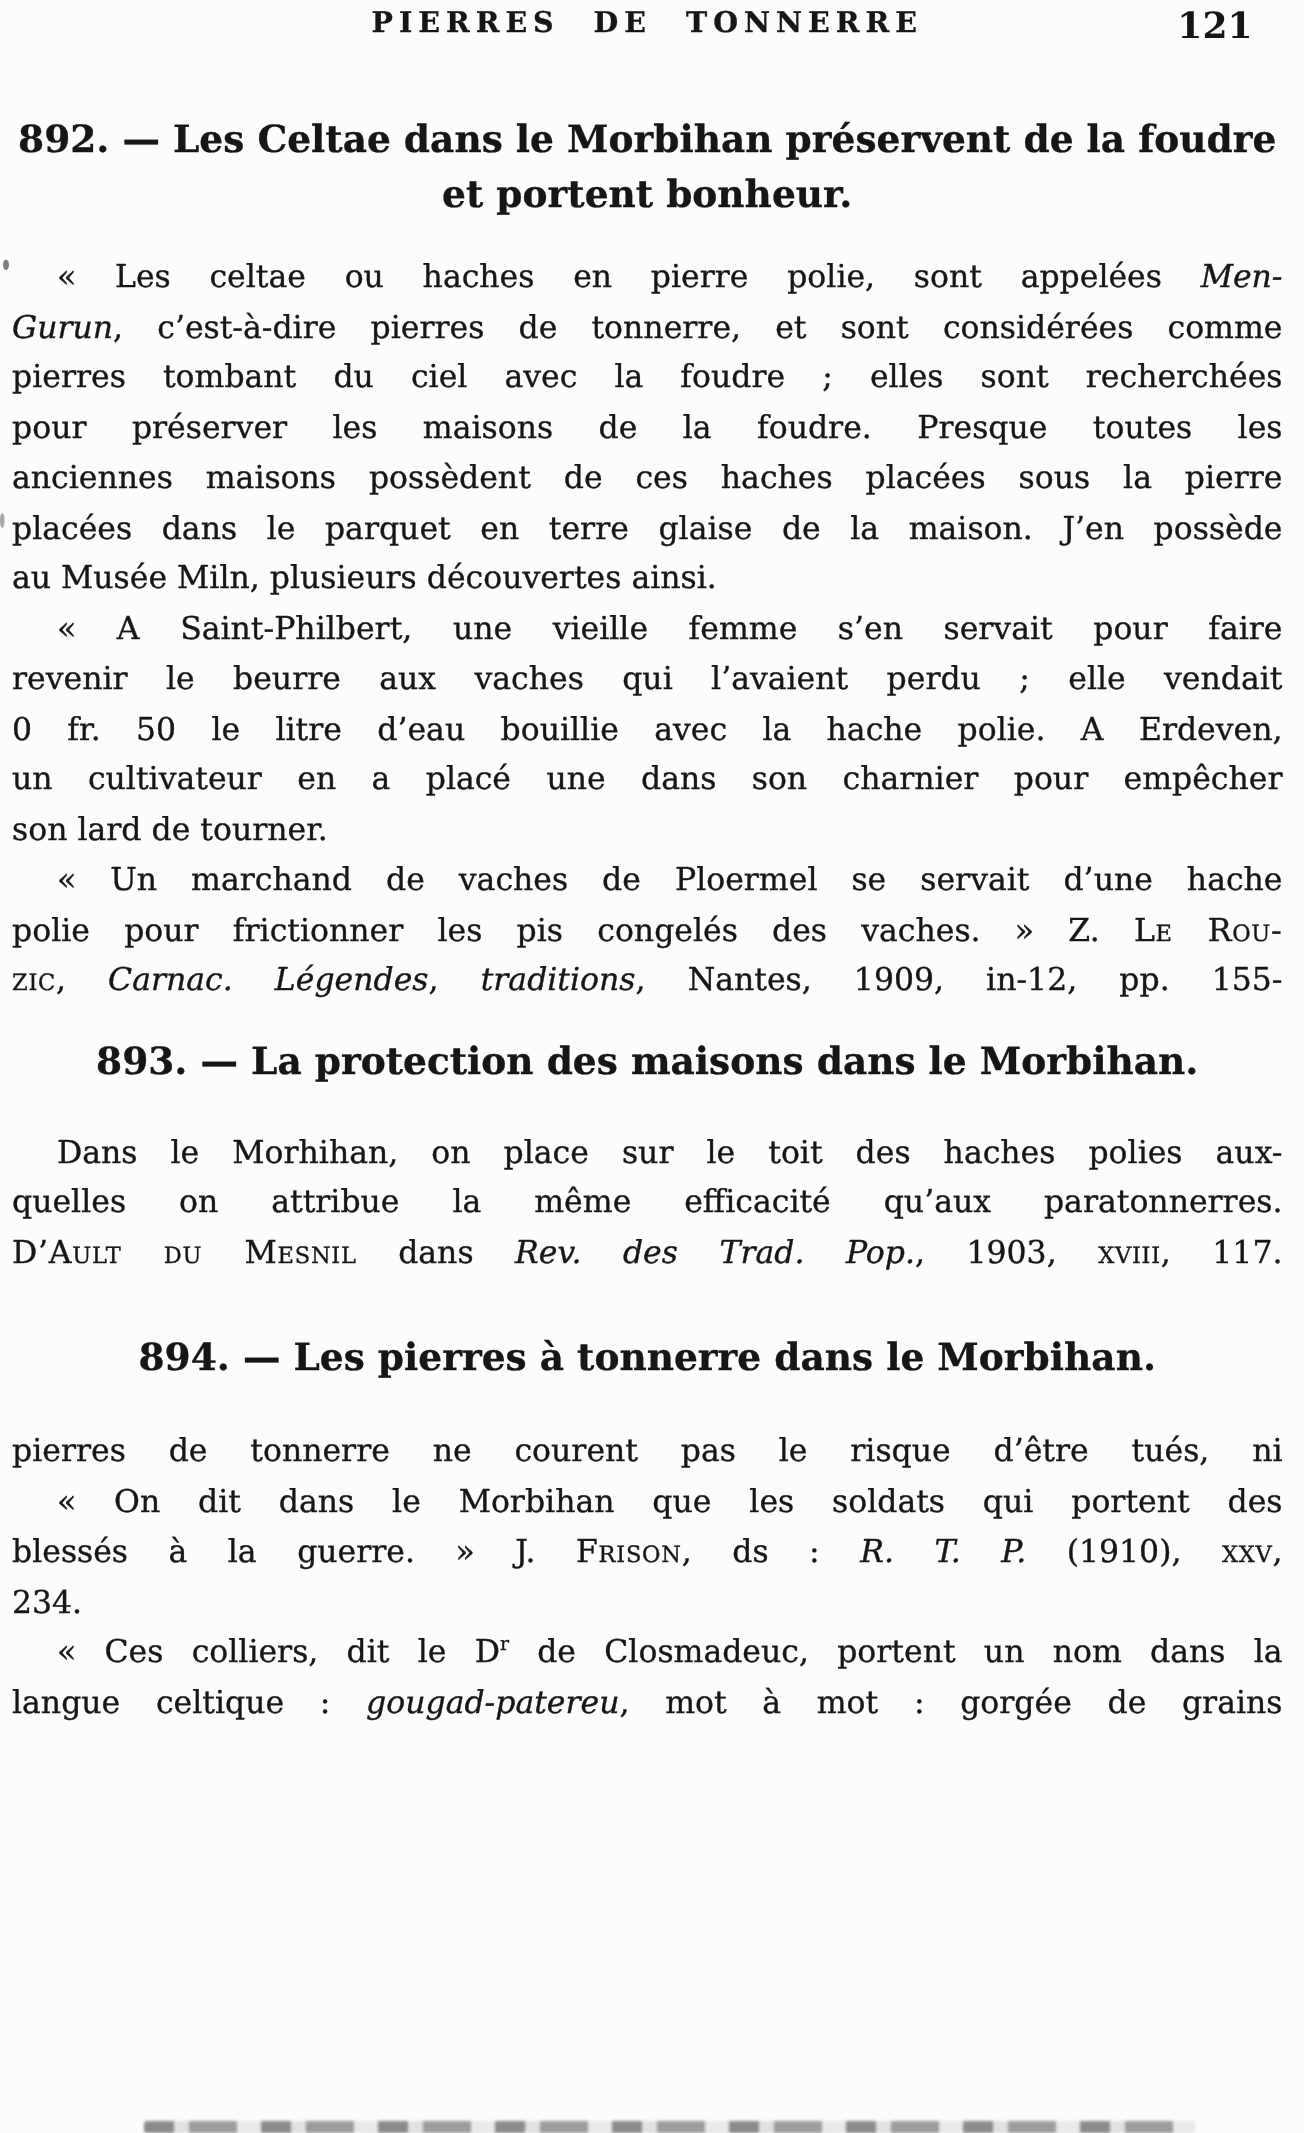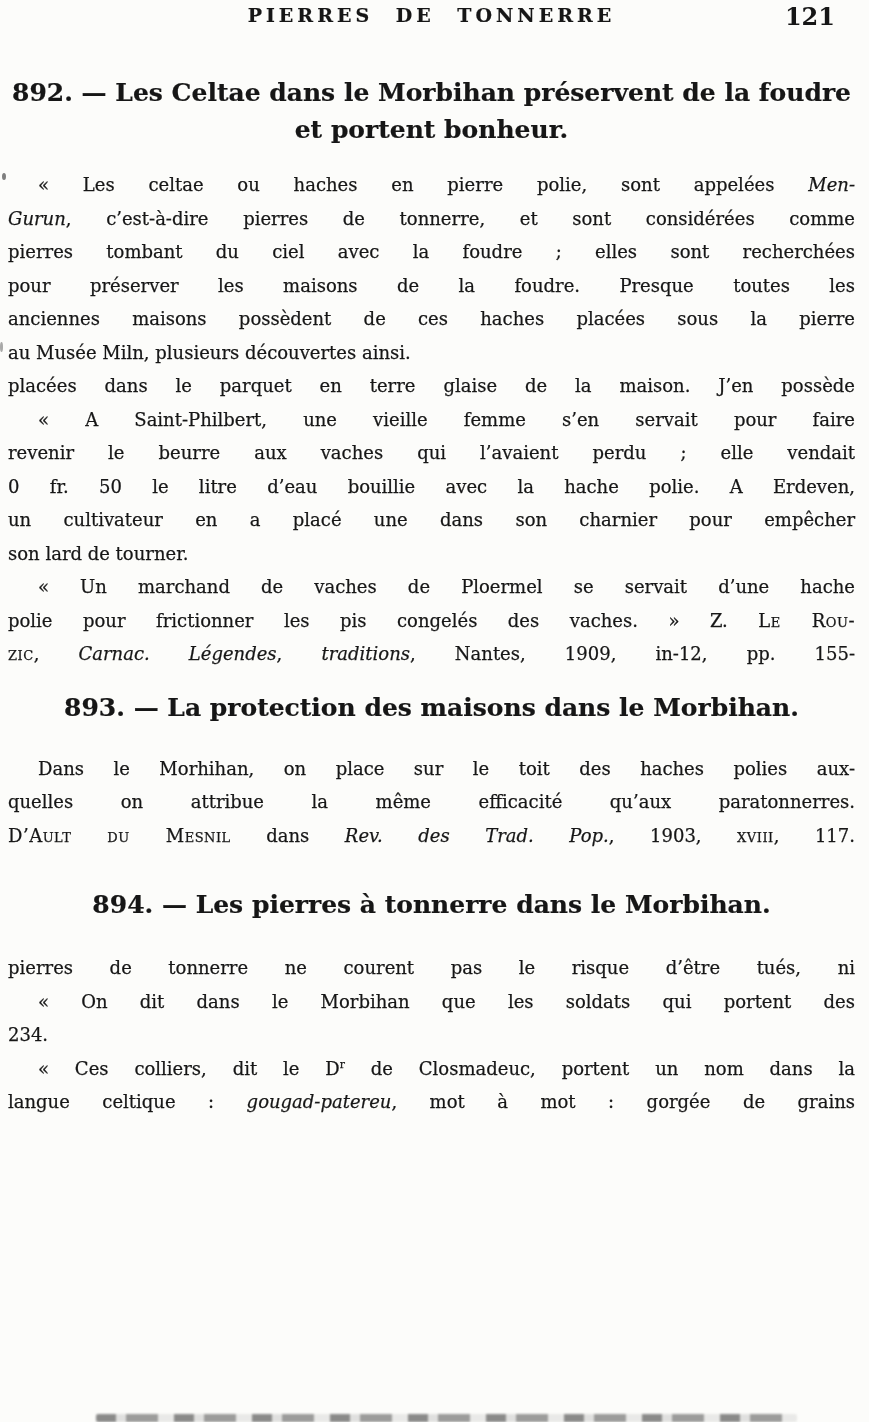--- a/index.html
+++ b/index.html
@@ -46,21 +46,21 @@
     line-height: 37px;
     margin: 0;
     -webkit-text-stroke: 0.2px #111;
   }
   .section:nth-of-type(1) .section-heading { margin: 42px 0 20px; }
   .section:nth-of-type(2) .section-heading { margin: 18px 0 26px; }
   .section:nth-of-type(3) .section-heading { margin: 34px 0 28px; }
   .section:nth-of-type(4) .section-heading { margin: 6px 0 32px; }
   .paragraph { margin: 0; }
   .line {
-    font-size: 18px;
+    font-size: 21px;
     line-height: 33.5px;
     white-space: nowrap;
     -webkit-text-stroke: 0.25px #1c1c1c;
   }
   .line.just {
     white-space: normal;
     text-align: justify;
     text-align-last: justify;
   }
   .line.indent { text-indent: 30px; }
@@ -102,22 +102,22 @@
 
   <main id="content">
       <section class="section">
         <h2 class="section-heading">892. — Les Celtae dans le Morbihan préservent de la foudre<br>et portent bonheur.</h2>
         <div class="paragraph">
           <div class="line just indent"><span>« Les celtae ou haches en pierre polie, sont appelées </span><span class="it">Men-</span></div>
           <div class="line just"><span class="it">Gurun</span><span>, c’est-à-dire pierres de tonnerre, et sont considérées comme</span></div>
           <div class="line just"><span>pierres tombant du ciel avec la foudre ; elles sont recherchées</span></div>
           <div class="line just"><span>pour préserver les maisons de la foudre. Presque toutes les</span></div>
           <div class="line just"><span>anciennes maisons possèdent de ces haches placées sous la pierre</span></div>
+          <div class="line just"><span>placées dans le parquet en terre glaise de la maison. J’en possède</span></div>
           <div class="line"><span>au Musée Miln, plusieurs découvertes ainsi.</span></div>
-          <div class="line just"><span>placées dans le parquet en terre glaise de la maison. J’en possède</span></div>
         </div>
         <div class="paragraph">
           <div class="line just indent"><span>« A Saint-Philbert, une vieille femme s’en servait pour faire</span></div>
           <div class="line just"><span>revenir le beurre aux vaches qui l’avaient perdu ; elle vendait</span></div>
           <div class="line just"><span>0 fr. 50 le litre d’eau bouillie avec la hache polie. A Erdeven,</span></div>
           <div class="line just"><span>un cultivateur en a placé une dans son charnier pour empêcher</span></div>
           <div class="line"><span>son lard de tourner.</span></div>
         </div>
         <div class="paragraph">
           <div class="line just indent"><span>« Un marchand de vaches de Ploermel se servait d’une hache</span></div>
@@ -131,20 +131,21 @@
           <div class="line just indent"><span>Dans le Morhihan, on place sur le toit des haches polies aux-</span></div>
           <div class="line just"><span>quelles on attribue la même efficacité qu’aux paratonnerres.</span></div>
           <div class="line just"><span class="sc">D’Ault du Mesnil</span><span> dans </span><span class="it">Rev. des Trad. Pop.</span><span>, 1903, </span><span class="sc">xviii</span><span>, 117.</span></div>
         </div>
       </section>
       <section class="section">
         <h2 class="section-heading">894. — Les pierres à tonnerre dans le Morbihan.</h2>
         <div class="paragraph">
           <div class="line just"><span>pierres de tonnerre ne courent pas le risque d’être tués, ni</span></div>
           <div class="line just indent"><span>« On dit dans le Morbihan que les soldats qui portent des</span></div>
+          <div class="line just"><span>blessés à la guerre. » J. </span><span class="sc">Frison</span><span>, ds : </span><span class="it">R. T. P.</span><span> (1910), </span><span class="sc">xxv</span><span>,</span></div>
           <div class="line"><span>234.</span></div>
         </div>
       </section>
       <section class="section">
         <div class="paragraph">
           <div class="line just indent"><span>« Ces colliers, dit le D</span><span class="sup">r</span><span> de Closmadeuc, portent un nom dans la</span></div>
           <div class="line just"><span>langue celtique : </span><span class="it">gougad-patereu</span><span>, mot à mot : gorgée de grains</span></div>
         </div>
       </section>
     </main>

